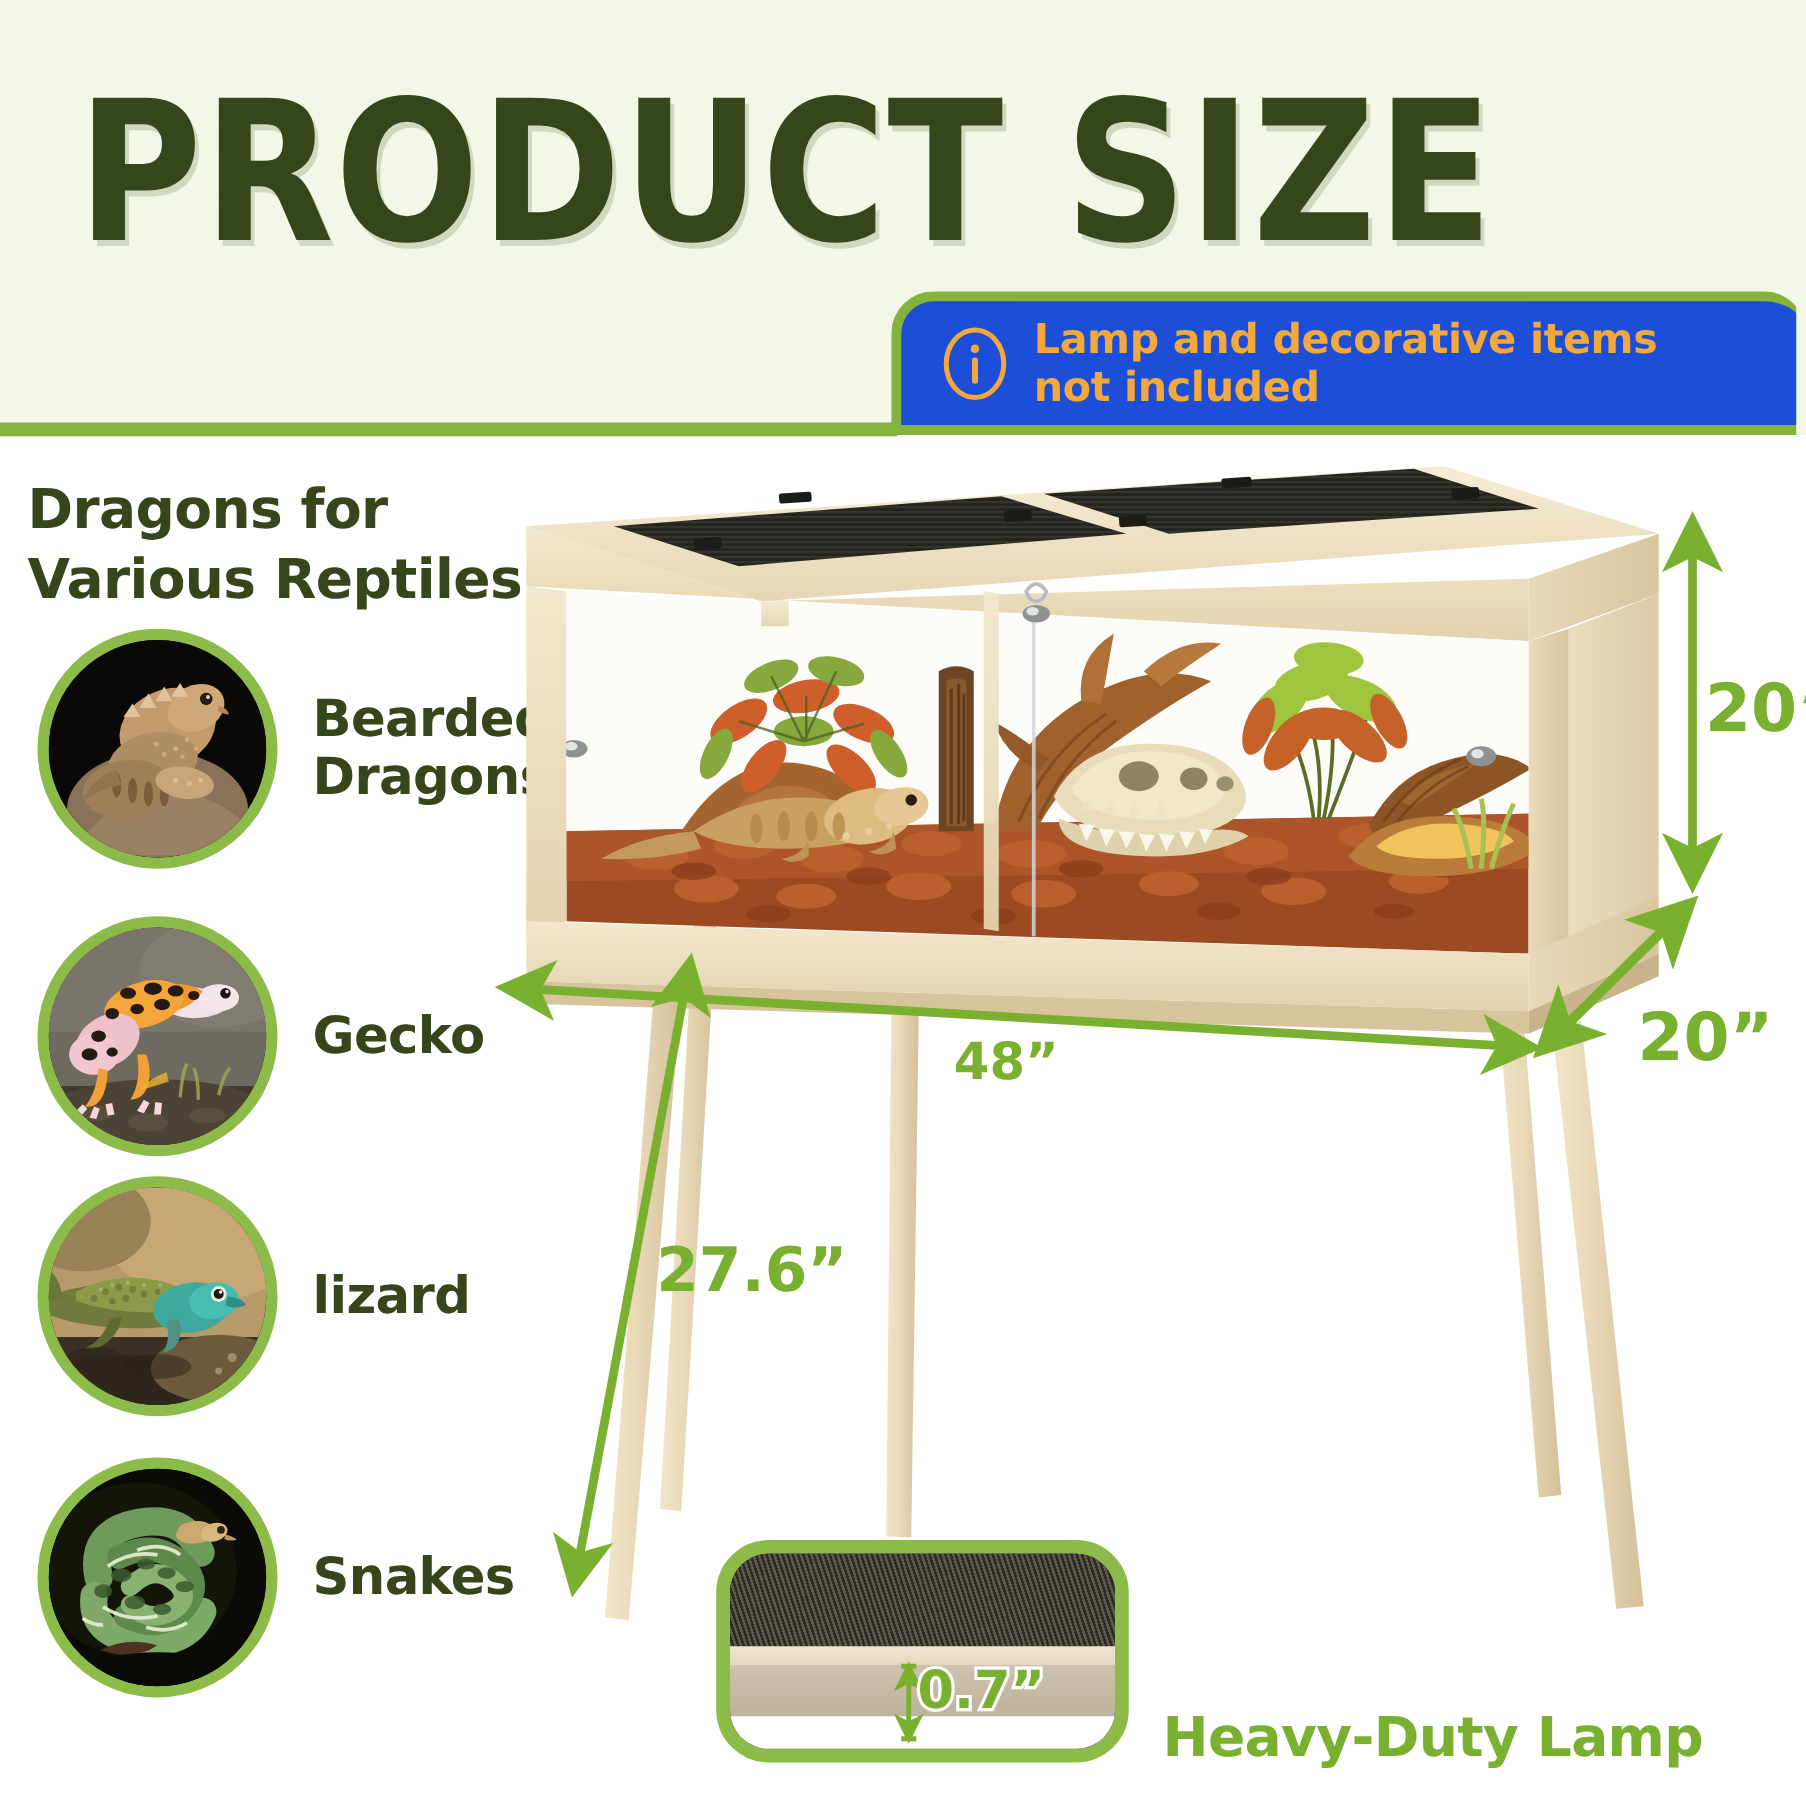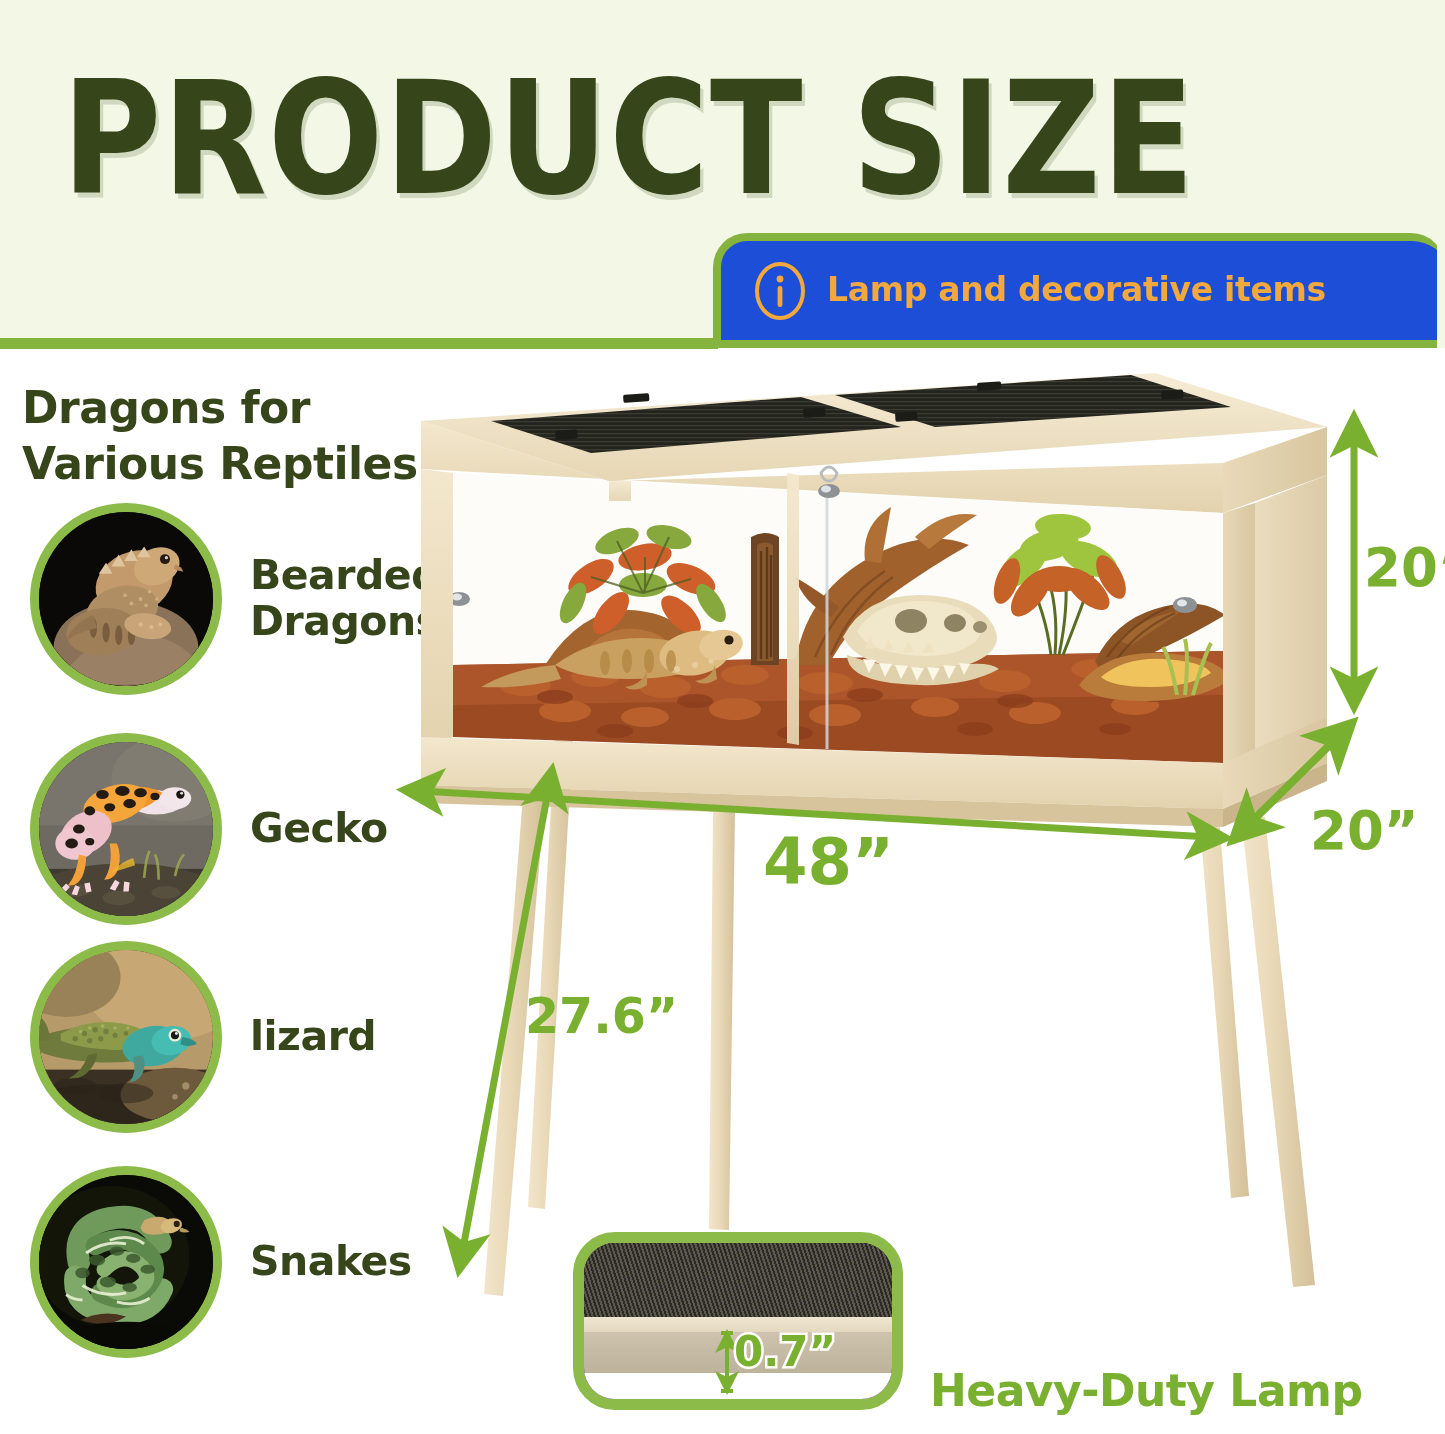--- a/index.html
+++ b/index.html
@@ -89,21 +89,21 @@
   .terr{position:absolute;left:395px;top:365px;width:1000px;height:1000px;}
 
   
   .dim{
     position:absolute;font-weight:bold;color:#7ab02f;
     font-family:"DejaVu Sans","Liberation Sans",sans-serif;
     letter-spacing:0px;white-space:nowrap;
   }
   #dim-h{left:1364px;top:537px;font-size:53px;}
   #dim-d{left:1310px;top:800px;font-size:53px;}
-  #dim-w{left:763px;top:825px;font-size:64px;}
+  #dim-w{left:763px;top:825px;font-size:41px;}
   #dim-leg{left:525px;top:988px;font-size:49px;}
 
   
   .board-card{
     position:absolute;left:573px;top:1232px;width:330px;height:178px;
     border:11px solid #8cbb4a;border-radius:42px;box-sizing:border-box;
     background:#701a75;overflow:hidden;
   }
   .board-mesh{
     position:absolute;left:-2px;top:-2px;width:340px;height:78px;
@@ -147,20 +147,21 @@
 
   <div class="notice">
     <div class="notice-inner">
       <svg class="info-icon" viewBox="0 0 54 62">
         <ellipse cx="27" cy="31" rx="23" ry="27" fill="none" stroke="#f2a83d" stroke-width="4"></ellipse>
         <circle cx="27" cy="19" r="3.4" fill="#f2a83d"></circle>
         <rect x="24.6" y="26" width="4.8" height="21" rx="2.2" fill="#f2a83d"></rect>
       </svg>
       <div class="notice-text">
         <div>Lamp and decorative items</div>
+        <div>not included</div>
       </div>
     </div>
   </div>
   <div class="notice-cut"></div>
 
   <div class="side-head">
     <div>Dragons for</div>
     <div>Various Reptiles</div>
   </div>
 

